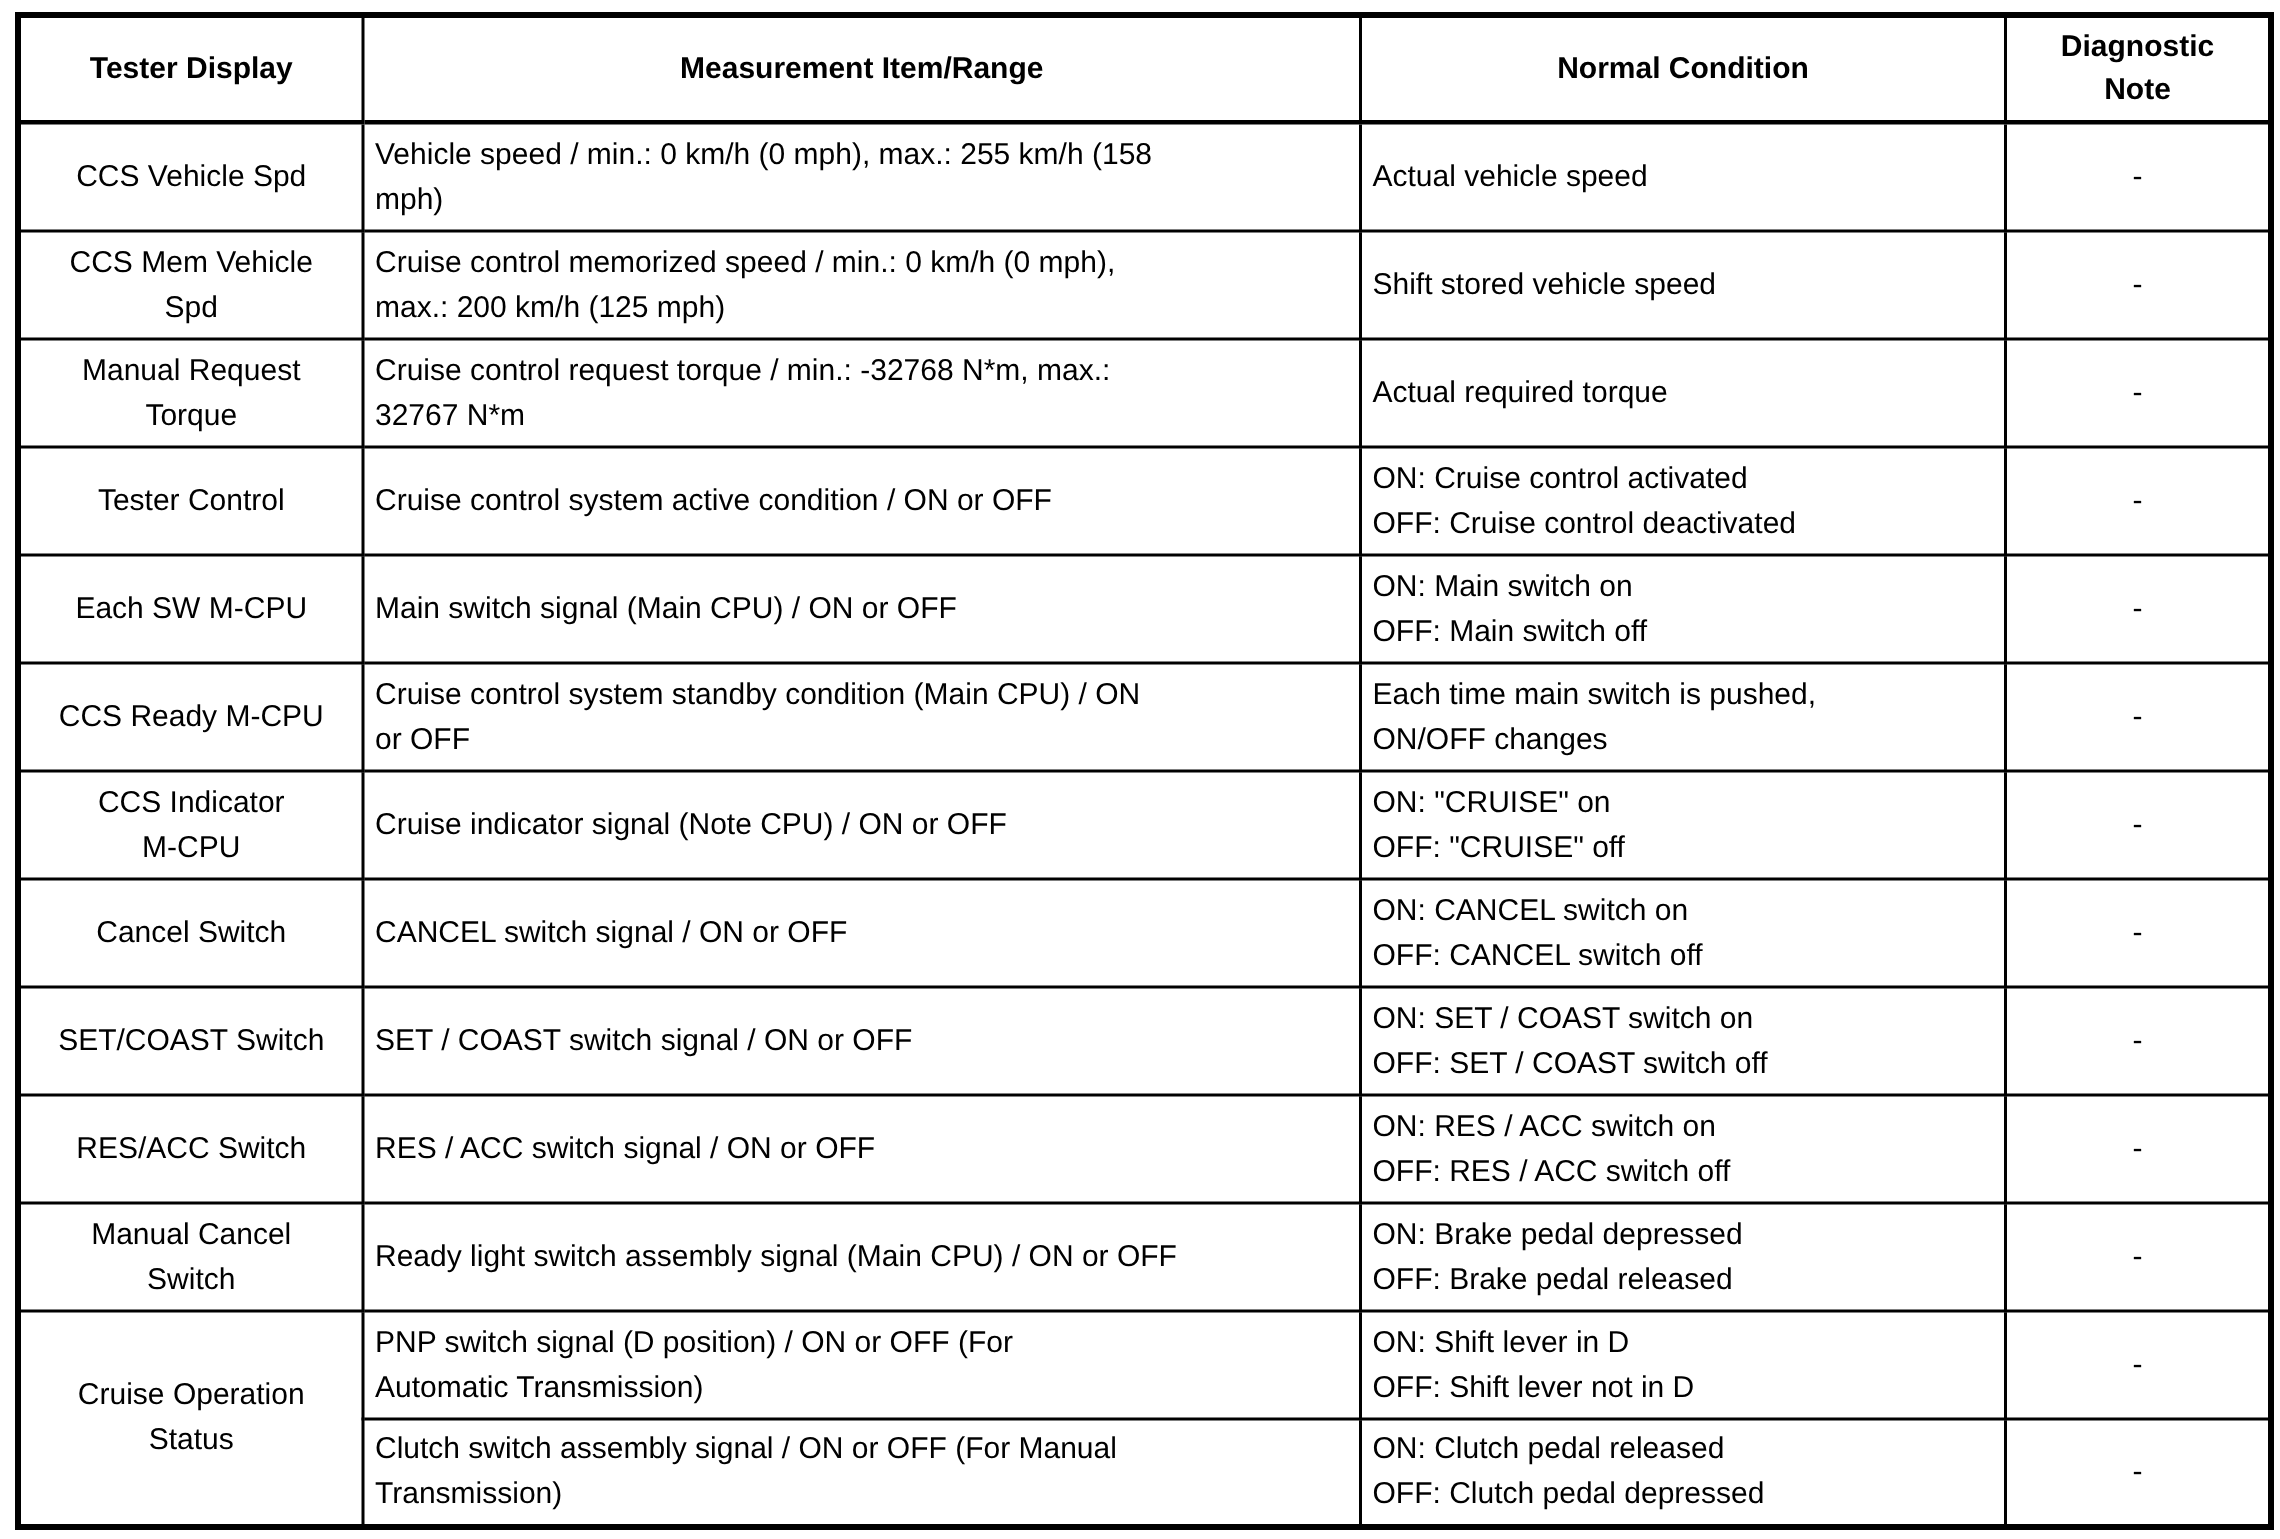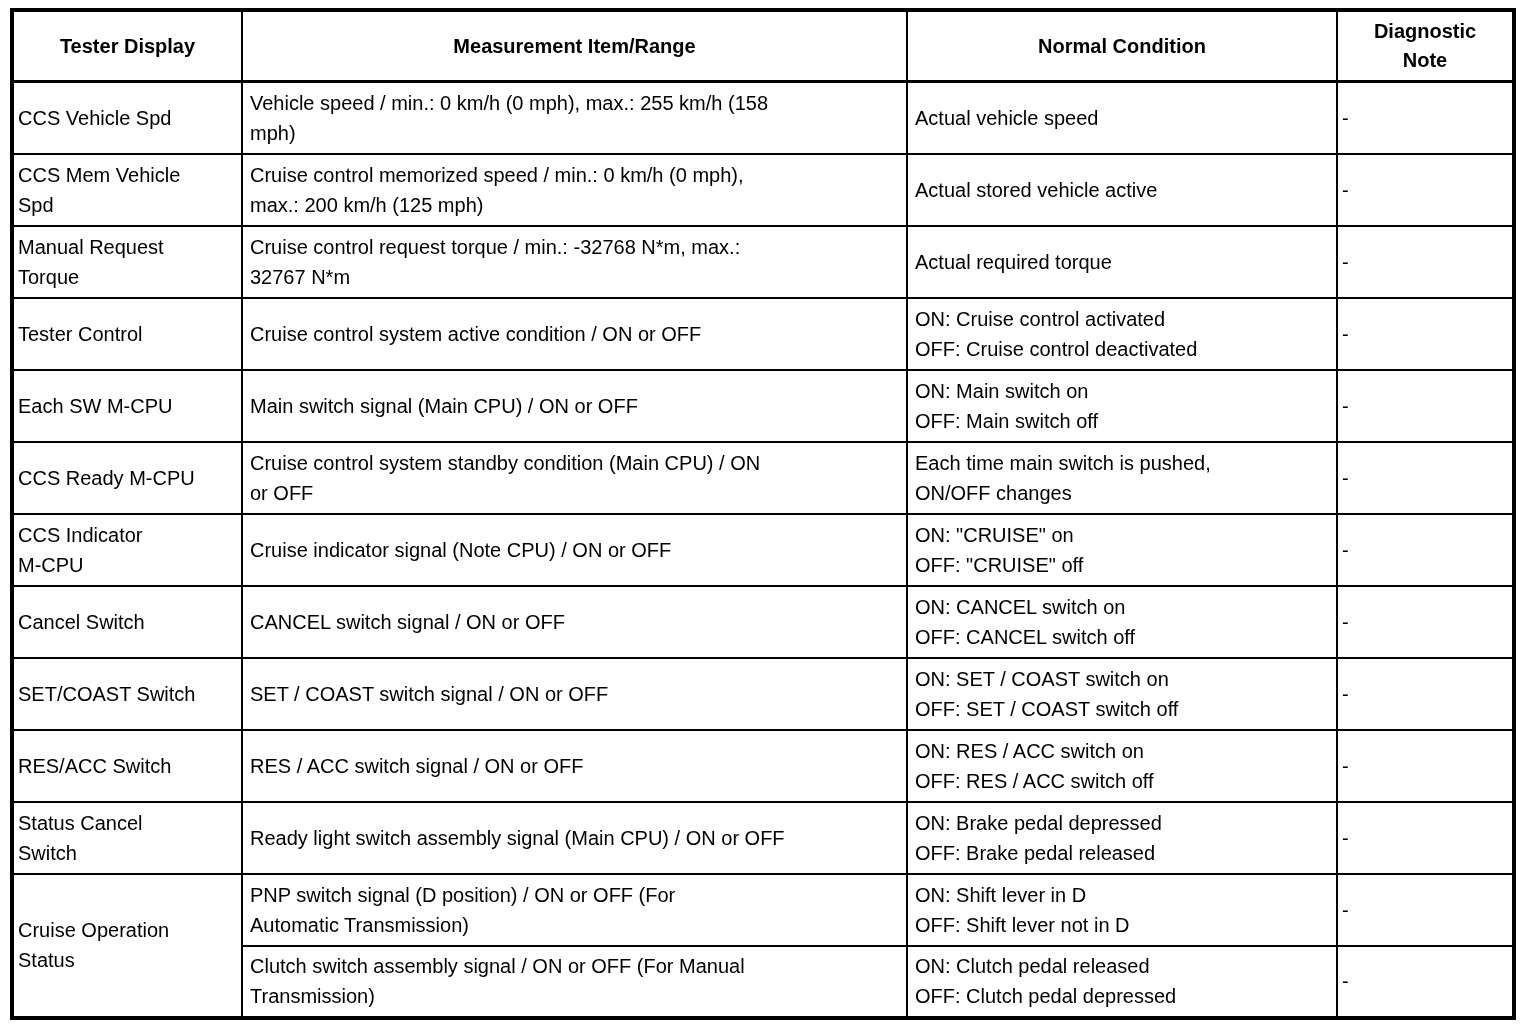--- a/index.html
+++ b/index.html
@@ -43,21 +43,21 @@
     border: 4px solid #000000;
   }
   table.data-list tr.header-row th {
     border-bottom: 3px solid #000000;
     font-weight: bold;
     text-align: center;
     line-height: 1.45;
     height: 64px;
   }
   table.data-list td.center {
-    text-align: left;
+    text-align: center;
   }
   table.data-list td.left {
     text-align: left;
     padding-left: 7px;
     padding-right: 4px;
   }
   table.data-list tr.data-row {
     height: 72px;
   }
 </style>
@@ -87,21 +87,21 @@
 mph)</td>
         <td class="left">Actual vehicle speed</td>
         <td class="center">-</td>
       </tr>
 
       <tr class="data-row">
         <td class="center">CCS Mem Vehicle
 Spd</td>
         <td class="left">Cruise control memorized speed / min.: 0 km/h (0 mph),
 max.: 200 km/h (125 mph)</td>
-        <td class="left">Actual stored vehicle active</td>
+        <td class="left">Shift stored vehicle speed</td>
         <td class="center">-</td>
       </tr>
 
       <tr class="data-row">
         <td class="center">Manual Request
 Torque</td>
         <td class="left">Cruise control request torque / min.: -32768 N*m, max.:
 32767 N*m</td>
         <td class="left">Actual required torque</td>
         <td class="center">-</td>
@@ -159,21 +159,21 @@
 
       <tr class="data-row">
         <td class="center">RES/ACC Switch</td>
         <td class="left">RES / ACC switch signal / ON or OFF</td>
         <td class="left">ON: RES / ACC switch on
 OFF: RES / ACC switch off</td>
         <td class="center">-</td>
       </tr>
 
       <tr class="data-row">
-        <td class="center">Status Cancel
+        <td class="center">Manual Cancel
 Switch</td>
         <td class="left">Ready light switch assembly signal (Main CPU) / ON or OFF</td>
         <td class="left">ON: Brake pedal depressed
 OFF: Brake pedal released</td>
         <td class="center">-</td>
       </tr>
 
       <tr class="data-row">
         <td class="center" rowspan="2">Cruise Operation
 Status</td>

